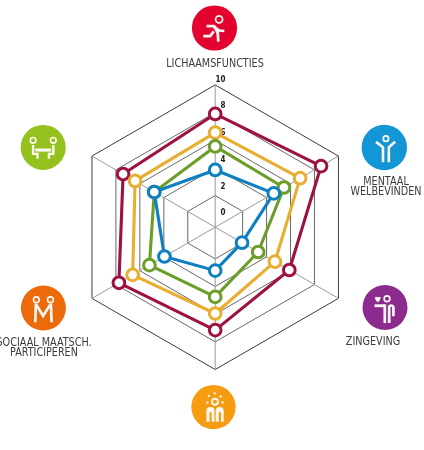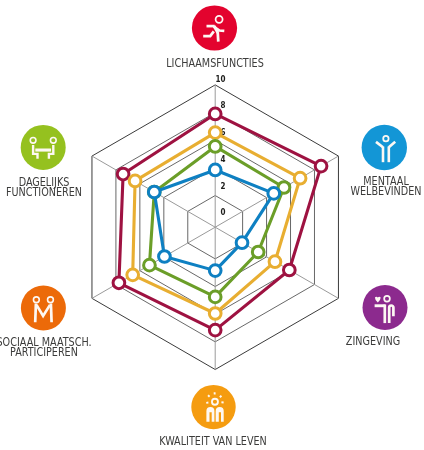--- a/index.html
+++ b/index.html
@@ -146,24 +146,17 @@
 <div class="cat" style="left: 385.5px; top: 196.2px; transform: translate(-50%, -100%);">
       <div>MENTAAL</div>
       <div>WELBEVINDEN</div>
     </div>
     <div class="cat" style="left: 215px; top: 67.6px; transform: translate(-50%, -100%);">
       <div>LICHAAMSFUNCTIES</div>
     </div>
     <div class="cat" style="left: 373px; top: 345.6px; transform: translate(-50%, -100%);">
       <div>ZINGEVING</div>
     </div>
-    <div class="cat" style="left: 212.8px; top: 445.7px; transform: translate(-50%, -100%);">
-      <div>KWALITEIT VAN LEVEN</div>
-    </div>
     <div class="cat" style="left: 43.6px; top: 357.1px; transform: translate(-50%, -100%);">
       <div>SOCIAAL MAATSCH.</div>
       <div>PARTICIPEREN</div>
     </div>
-    <div class="cat" style="left: 43.5px; top: 197px; transform: translate(-50%, -100%);">
-      <div>DAGELIJKS</div>
-      <div>FUNCTIONEREN</div>
-    </div>
   </div>
 
 </body></html>

